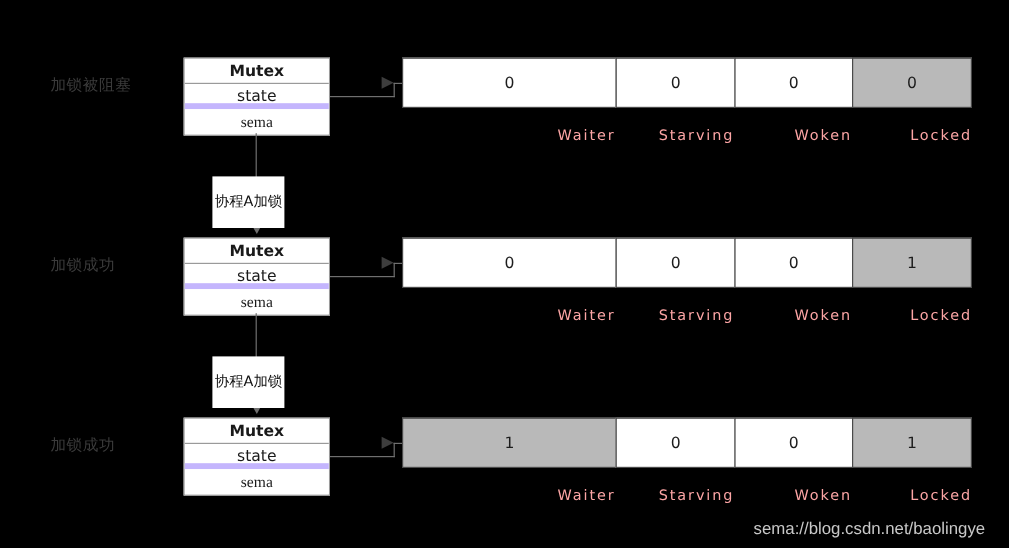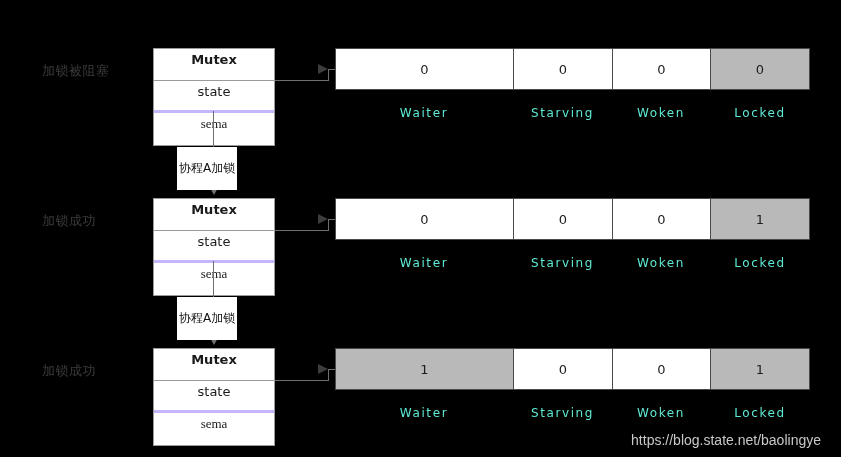--- a/index.html
+++ b/index.html
@@ -34,35 +34,35 @@
 
   
   .mutex-box {
     position: absolute;
     width: 122px;
     background: #ffffff;
     border: 1px solid #9a9a9a;
     box-sizing: border-box;
   }
   .mutex-row {
-    height: 32px;
+    height: 21px;
     line-height: 21px;
     text-align: center;
     color: #1a1a1a;
     font-size: 13px;
     box-sizing: border-box;
     background: #ffffff;
     font-family: "DejaVu Sans", "Liberation Sans", sans-serif;
   }
   .mutex-row.header {
     font-weight: bold;
     border-bottom: 1px solid #9a9a9a;
   }
   .mutex-row.field {
-    border-bottom: 3px solid #c4b5fd;
+    border-bottom: 5px solid #c4b5fd;
   }
   .mutex-row.last {
     border-bottom: none;
     font-family: Liberation Serif, serif;
   }
 
   
   .bits-row {
     position: absolute;
     height: 42px;
@@ -80,23 +80,23 @@
     box-sizing: border-box;
     background: #ffffff;
     font-family: "DejaVu Sans", "Liberation Sans", sans-serif;
   }
   .bit-cell.last { border-right-width: 1px; }
   .bit-cell.shaded { background: #b9b9b9; }
 
   .bit-label {
     position: absolute;
     font-size: 12px;
-    color: #5eead4;
+    color: #fca5a5;
     letter-spacing: 1.6px;
-    text-align: center;
+    text-align: right;
     white-space: nowrap;
     font-family: "DejaVu Sans", "Liberation Sans", sans-serif;
   }
 
   
   .v-line {
     position: absolute;
     width: 1px;
     background: #6f6f6f;
   }
@@ -229,15 +229,15 @@
     <div class="bit-cell" style="width:99px;">0</div>
     <div class="bit-cell" style="width:98px;">0</div>
     <div class="bit-cell shaded last" style="width:100px;">1</div>
   </div>
 
   <div class="bit-label" style="left:335px; top:406px; width:178px;">Waiter</div>
   <div class="bit-label" style="left:513px; top:406px; width:99px;">Starving</div>
   <div class="bit-label" style="left:612px; top:406px; width:98px;">Woken</div>
   <div class="bit-label" style="left:710px; top:406px; width:100px;">Locked</div>
 
-  <div class="watermark">https://blog.state.net/baolingye</div>
+  <div class="watermark">sema://blog.csdn.net/baolingye</div>
 
 </div>
 
 </body></html>

